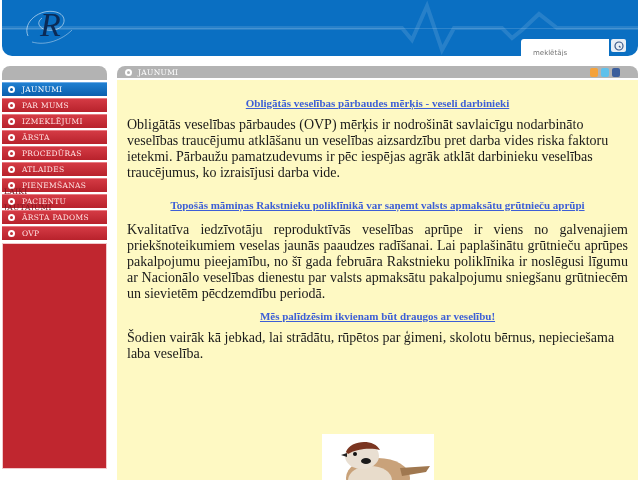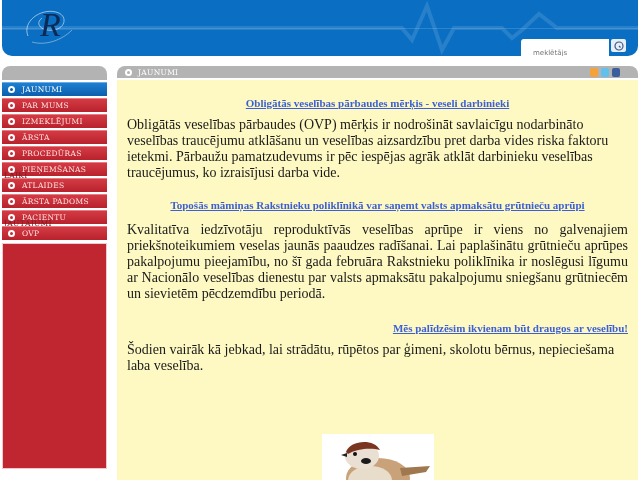--- a/index.html
+++ b/index.html
@@ -118,35 +118,35 @@
   <div class="nav-item">
     <span class="bullet"></span>
     <span>ĀRSTA</span>
   </div>
   <div class="nav-item">
     <span class="bullet"></span>
     <span>PROCEDŪRAS</span>
   </div>
   <div class="nav-item">
     <span class="bullet"></span>
+    <span>ATLAIDES</span>
+  </div>
+  <div class="nav-item">
+    <span class="bullet"></span>
     <span>PIEŅEMŠANAS</span>
     <span class="overflow">LAIKI</span>
   </div>
   <div class="nav-item">
     <span class="bullet"></span>
-    <span>ATLAIDES</span>
+    <span>PACIENTU</span>
+    <span class="overflow">JAUTĀJUMI</span>
   </div>
   <div class="nav-item">
     <span class="bullet"></span>
     <span>ĀRSTA PADOMS</span>
-  </div>
-  <div class="nav-item">
-    <span class="bullet"></span>
-    <span>PACIENTU</span>
-    <span class="overflow">JAUTĀJUMI</span>
   </div>
   <div class="nav-item">
     <span class="bullet"></span>
     <span>OVP</span>
   </div>
   <div class="filler"></div>
 </nav>
 
 <main class="content">
   <div class="bar">
@@ -159,21 +159,21 @@
     </div>
   </div>
 
   <div class="panel">
     <a class="article-title" style="margin-top:15px;">Obligātās veselības pārbaudes mērķis - veseli darbinieki</a>
     <p class="para" style="margin-top:6px;">Obligātās veselības pārbaudes (OVP) mērķis ir nodrošināt savlaicīgu nodarbināto veselības traucējumu atklāšanu un veselības aizsardzību pret darba vides riska faktoru ietekmi. Pārbaužu pamatzudevums ir pēc iespējas agrāk atklāt darbinieku veselības traucējumus, ko izraisījusi darba vide.</p>
 
     <a class="article-title" style="margin-top:16px;">Topošās māmiņas Rakstnieku poliklīnikā var saņemt valsts apmaksātu grūtnieču aprūpi</a>
     <p class="para just" style="margin-top:9px;">Kvalitatīva iedzīvotāju reproduktīvās veselības aprūpe ir viens no galvenajiem priekšnoteikumiem veselas jaunās paaudzes radīšanai. Lai paplašinātu grūtnieču aprūpes pakalpojumu pieejamību, no šī gada februāra Rakstnieku poliklīnika ir noslēgusi līgumu ar Nacionālo veselības dienestu par valsts apmaksātu pakalpojumu sniegšanu grūtniecēm un sievietēm pēcdzemdību periodā.</p>
 
-    <a class="article-title" style="margin-top:18px;text-align:right;">Mēs palīdzēsim ikvienam būt draugos ar veselību!</a>
+    <a class="article-title" style="margin-top:6px;">Mēs palīdzēsim ikvienam būt draugos ar veselību!</a>
     <p class="para" style="margin-top:6px;">Šodien vairāk kā jebkad, lai strādātu, rūpētos par ģimeni, skolotu bērnus, nepieciešama laba veselība.</p>
 
     <div class="bird">
       <svg width="112" height="46" viewBox="0 0 112 46">
         <ellipse cx="56" cy="44" rx="32" ry="20" fill="#c9a27a"></ellipse>
         <ellipse cx="48" cy="46" rx="22" ry="14" fill="#e8dccb"></ellipse>
         <path d="M78,34 L108,32 L104,38 L80,42 Z" fill="#a07850"></path>
         <ellipse cx="40" cy="22" rx="17" ry="13" fill="#e9dfd2"></ellipse>
         <path d="M24,18 C28,6 52,4 58,16 C50,14 36,14 26,20 Z" fill="#7a3520"></path>
         <circle cx="33" cy="20" r="2" fill="#111"></circle>

